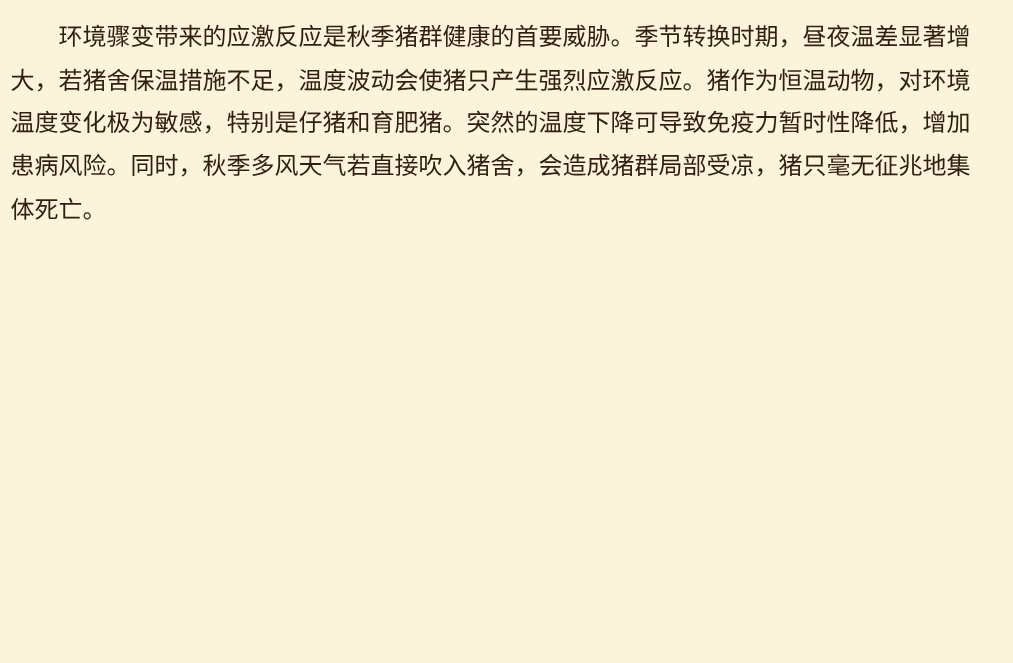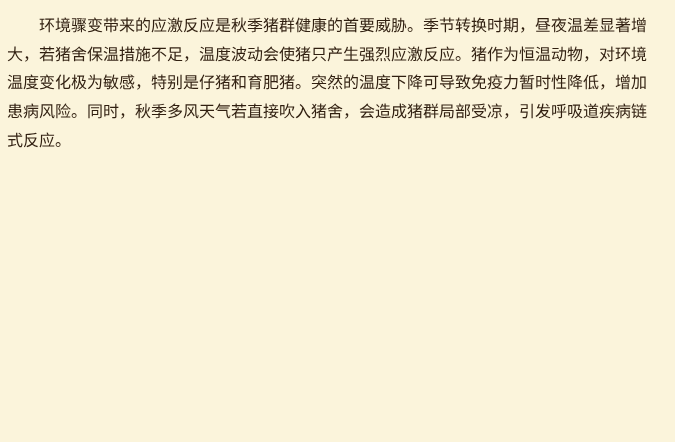--- a/index.html
+++ b/index.html
@@ -34,14 +34,14 @@
     margin: 0 0 9px 0;
     text-indent: 2em;
     word-break: normal;
     overflow-wrap: break-word;
   }
 </style>
 </head>
 <body>
 
 <div class="page">
-  <p>环境骤变带来的应激反应是秋季猪群健康的首要威胁。季节转换时期，昼夜温差显著增大，若猪舍保温措施不足，温度波动会使猪只产生强烈应激反应。猪作为恒温动物，对环境温度变化极为敏感，特别是仔猪和育肥猪。突然的温度下降可导致免疫力暂时性降低，增加患病风险。同时，秋季多风天气若直接吹入猪舍，会造成猪群局部受凉，引发呼吸道疾病链式反应。</p>
+  <p>环境骤变带来的应激反应是秋季猪群健康的首要威胁。季节转换时期，昼夜温差显著增大，若猪舍保温措施不足，温度波动会使猪只产生强烈应激反应。猪作为恒温动物，对环境温度变化极为敏感，特别是仔猪和育肥猪。突然的温度下降可导致免疫力暂时性降低，增加患病风险。同时，秋季多风天气若直接吹入猪舍，会造成猪群局部受凉，猪只毫无征兆地集体死亡。</p>
 </div>
 
 </body></html>

